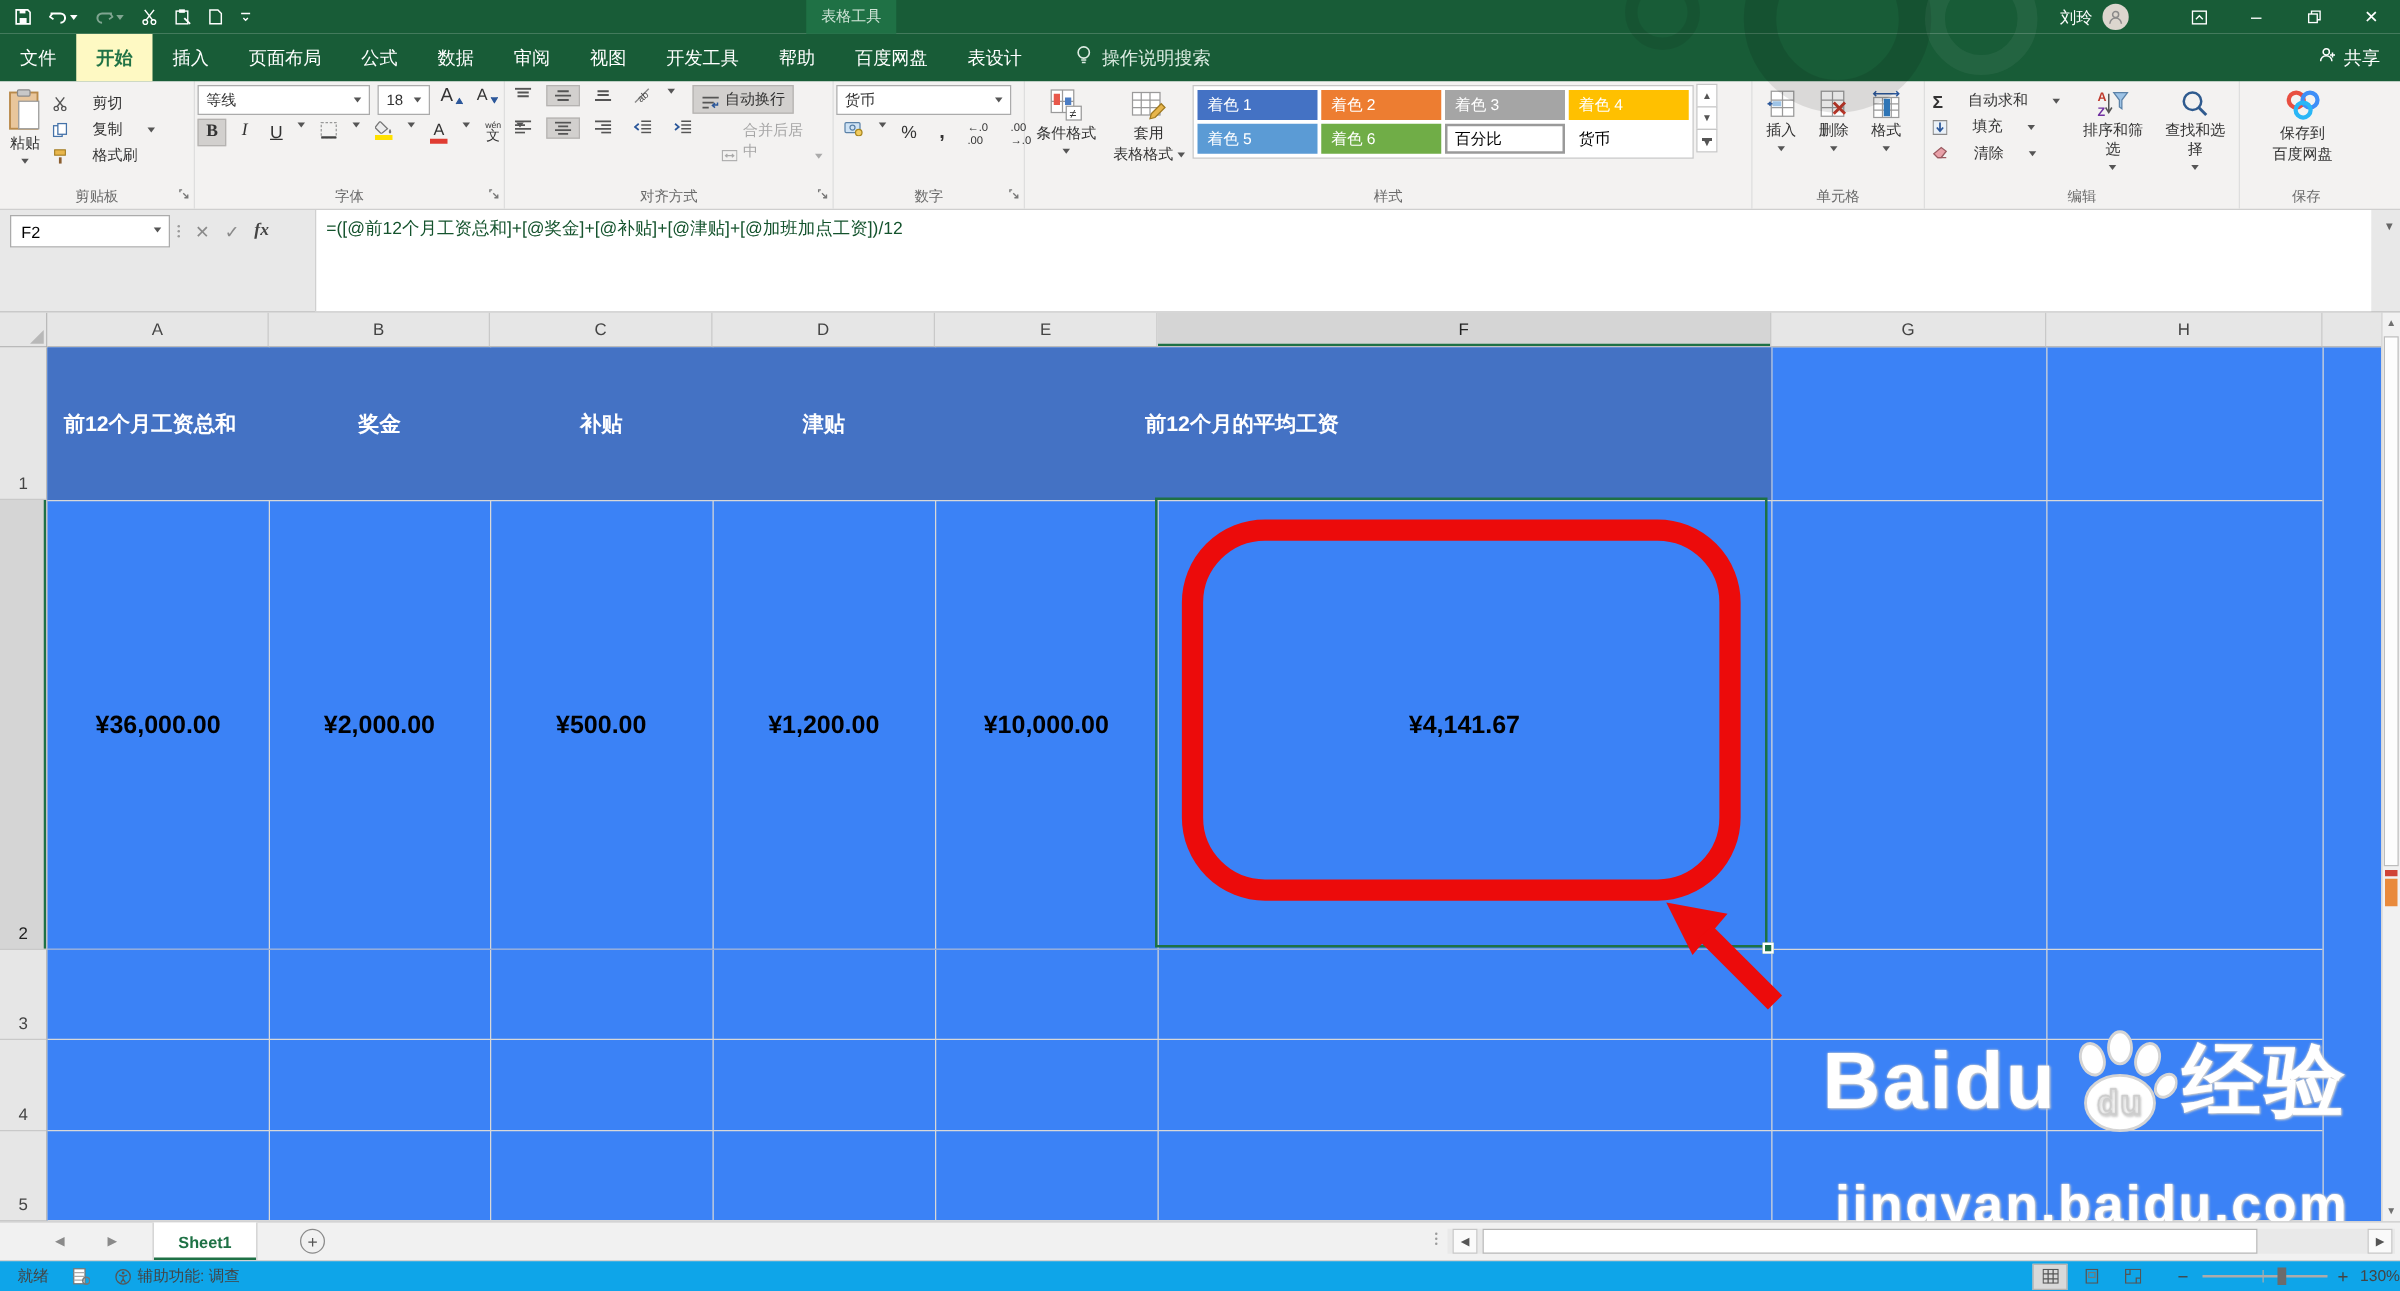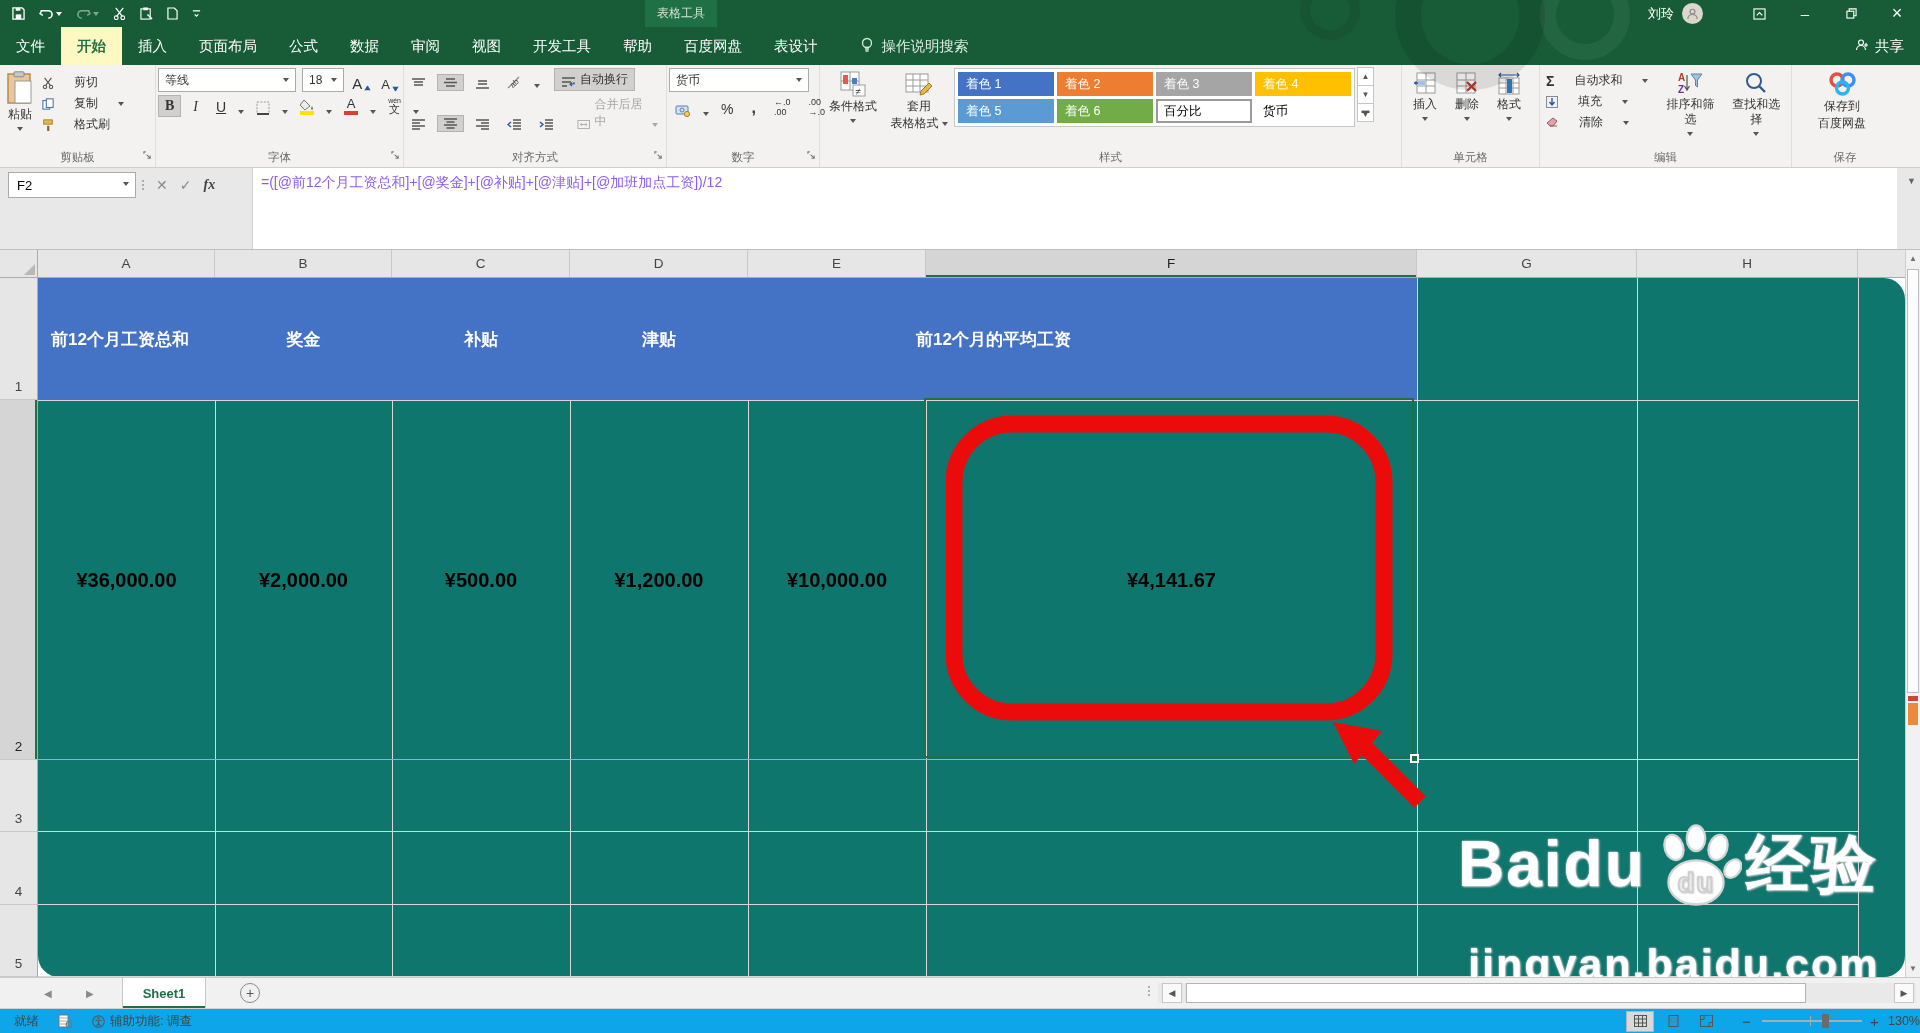--- a/index.html
+++ b/index.html
@@ -42,21 +42,21 @@
   .bigbtn{display:flex;flex-direction:column;align-items:center;justify-content:flex-start;
           padding:3px 4px;gap:2px;text-align:center;line-height:1.25;}
   .srow{display:flex;align-items:center;gap:20px;padding:2px 4px;white-space:nowrap;}
   .car{width:0;height:0;border:3.5px solid transparent;border-top:4px solid #555;display:inline-block;margin-top:3px;}
   .car.white{border-top-color:#fff;}
   .sel-ctl{background:#fff;border:1px solid #ABABAB;height:24px;display:flex;align-items:center;
            padding:0 6px;justify-content:space-between;}
   .pressed{background:#D2D0CE;border:1px solid #B5B3B1;}
   .grayed{color:#A6A6A6;}
   .fgrid{display:flex;flex-direction:column;gap:3px;}
-  .frow{display:flex;align-items:flex-end;gap:6px;}
+  .frow{display:flex;align-items:flex-start;gap:6px;}
   .fmtbtn{font-size:14px;padding:2px 6px;display:flex;align-items:flex-end;gap:2px;}
   .colorbar{display:block;width:14px;height:4px;margin-top:1px;}
   .gallery{background:#fff;border:1px solid #C6C6C6;padding:3px;display:grid;
            grid-template-columns:repeat(4,96px);grid-auto-rows:24px;gap:3px;}
   .chip{display:flex;align-items:center;padding-left:8px;font-size:12.5px;}
   .chip.c1{background:#4472C4;color:#fff;} .chip.c2{background:#ED7D31;color:#fff;}
   .chip.c3{background:#A5A5A5;color:#fff;} .chip.c4{background:#FFC000;color:#fff;}
   .chip.c5{background:#5B9BD5;color:#fff;} .chip.c6{background:#70AD47;color:#fff;}
   .chip.c7{background:#fff;color:#000;outline:2px solid #9A9A9A;outline-offset:-2px;}
   .chip.c8{background:#fff;color:#000;}
@@ -66,21 +66,21 @@
 
   
   .fbar{position:absolute;left:0;top:168px;right:0;height:82px;background:#E8E8E8;border-bottom:1px solid #BFBFBF;z-index:37;}
   .namebox{position:absolute;left:8px;top:4px;width:128px;height:26px;background:#fff;border:1px solid #ABABAB;
            display:flex;align-items:center;font-size:13px;}
   .namebox .nb-text{flex:1;padding-left:8px;}
   .fbtns{position:absolute;left:142px;top:4px;height:26px;display:flex;align-items:center;gap:12px;
          color:#8A8A8A;font-size:14px;}
   .fx{font-family:"Liberation Serif","DejaVu Serif",serif;font-style:italic;font-weight:bold;color:#444;}
   .finput{position:absolute;left:252px;top:0;right:23px;bottom:0;background:#fff;border-left:1px solid #D0D0D0;
-          font-size:14px;color:#8b5cf6;padding:6px 8px;white-space:nowrap;overflow:hidden;}
+          font-size:14px;color:#14532d;padding:6px 8px;white-space:nowrap;overflow:hidden;}
   .fchevron{position:absolute;right:4px;top:8px;color:#666;font-size:9px;}
 
   
   .grid{position:absolute;left:0;top:250px;width:1905px;height:727px;background:#fff;overflow:hidden;}
   .corner{position:absolute;left:0;top:0;width:38px;height:28px;background:#E6E6E6;
           border-right:1px solid #ACACAC;border-bottom:1px solid #ACACAC;}
   .corner:after{content:"";position:absolute;right:2px;bottom:2px;width:0;height:0;
           border-left:11px solid transparent;border-bottom:11px solid #B8B8B8;}
   .colheads{position:absolute;left:38px;top:0;right:0;height:28px;background:#E6E6E6;
           border-bottom:1px solid #ACACAC;display:flex;}
@@ -88,21 +88,21 @@
       font-size:13.5px;color:#444;}
   .ch.sel{background:#D5D5D5;box-shadow:inset 0 -2px 0 #1E7145;color:#222;}
   .wA{width:177px}.wB{width:177px}.wC{width:178px}.wD{width:178px}.wE{width:178px}
   .wF{width:491px}.wG{width:220px}.wH{width:221px}
   .rowheads{position:absolute;left:0;top:28px;width:38px;bottom:0;background:#E6E6E6;
             border-right:1px solid #ACACAC;display:flex;flex-direction:column;}
   .rh{border-bottom:1px solid #C9C9C9;display:flex;align-items:flex-end;justify-content:center;
       padding-bottom:5px;font-size:13.5px;color:#444;}
   .rh.sel{background:#D5D5D5;box-shadow:inset -2px 0 0 #1E7145;color:#222;}
   .h1{height:122px}.h2{height:360px}.h3{height:72px}.h4{height:73px}.h5{height:72px}
-  .cells{position:absolute;left:38px;top:28px;right:0;bottom:0;background:#0f766e;border-radius:21px;}
+  .cells{position:absolute;left:38px;top:28px;right:0;bottom:0;background:#3b82f6;}
   .vline{position:absolute;top:0;bottom:0;width:1px;background:#D8D8D8;}
   .hline{position:absolute;left:0;width:1820px;height:1px;background:#D8D8D8;}
   .bluehead{position:absolute;left:0;top:0;width:1379px;height:122px;background:#4472C4;display:flex;z-index:2;}
   .bh{display:flex;align-items:center;justify-content:center;color:#fff;font-weight:bold;font-size:17px;}
   .bh.first{justify-content:flex-start;padding-left:13px;}
   .vrow{position:absolute;top:122px;height:360px;display:flex;align-items:center;justify-content:center;
         font-size:20px;font-weight:bold;color:#000;z-index:2;}
   .tbl-bottom{position:absolute;left:0;top:481px;width:1379px;height:1px;background:#93ACDC;z-index:2;}
   .selbox{position:absolute;left:886px;top:120px;width:490px;height:360px;border:2px solid #1E7145;z-index:6;}
   .fillhandle{position:absolute;left:1372px;top:476px;width:9px;height:9px;background:#1E7145;

